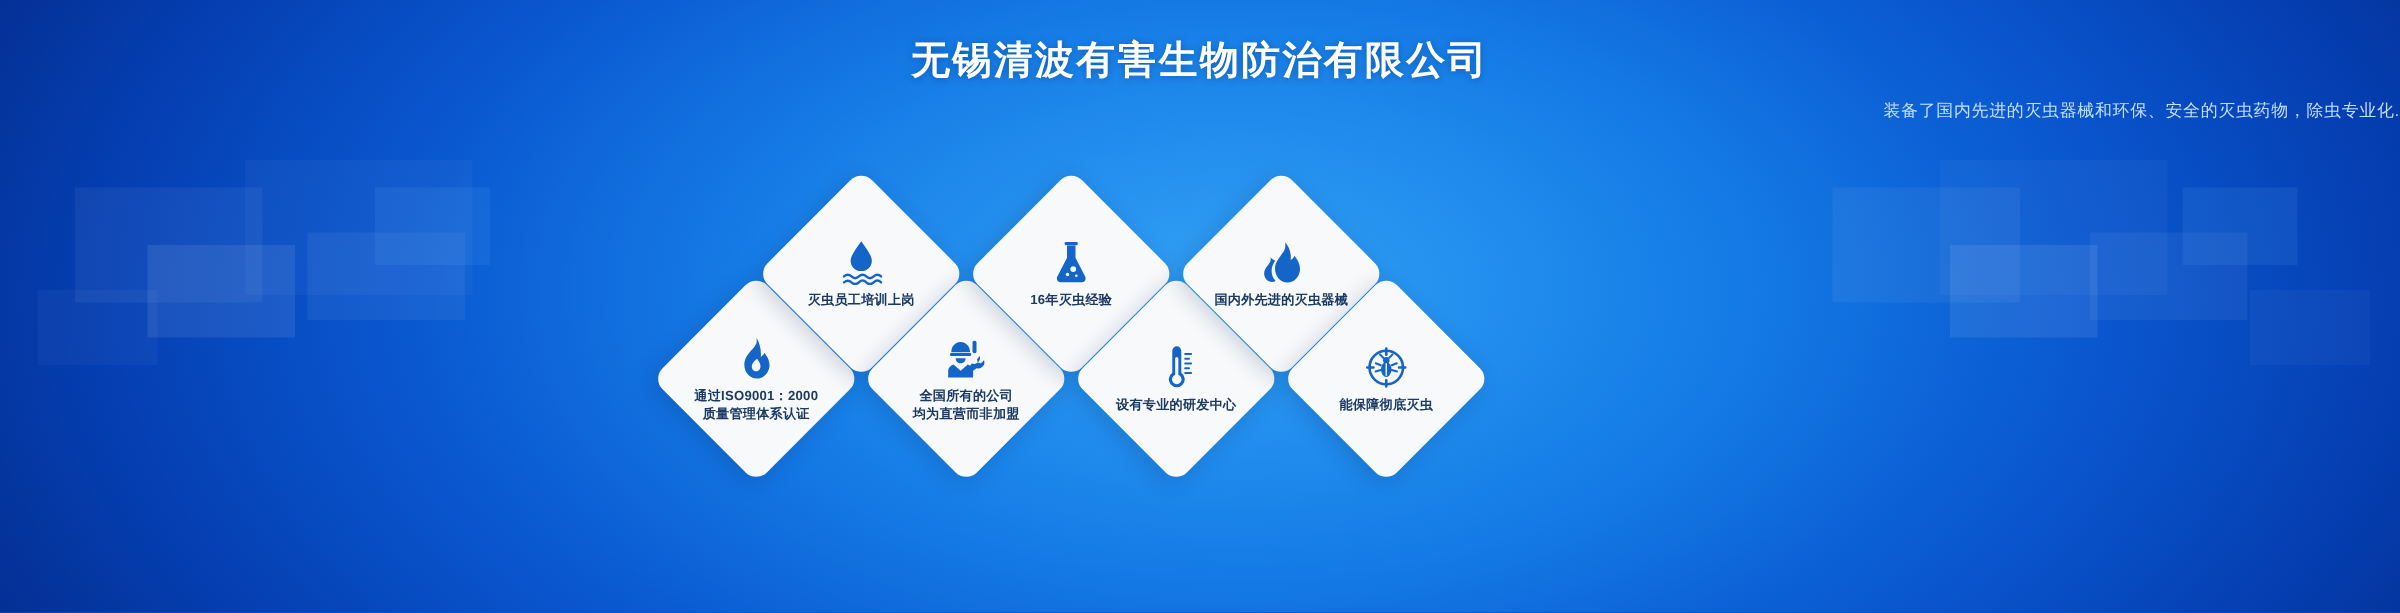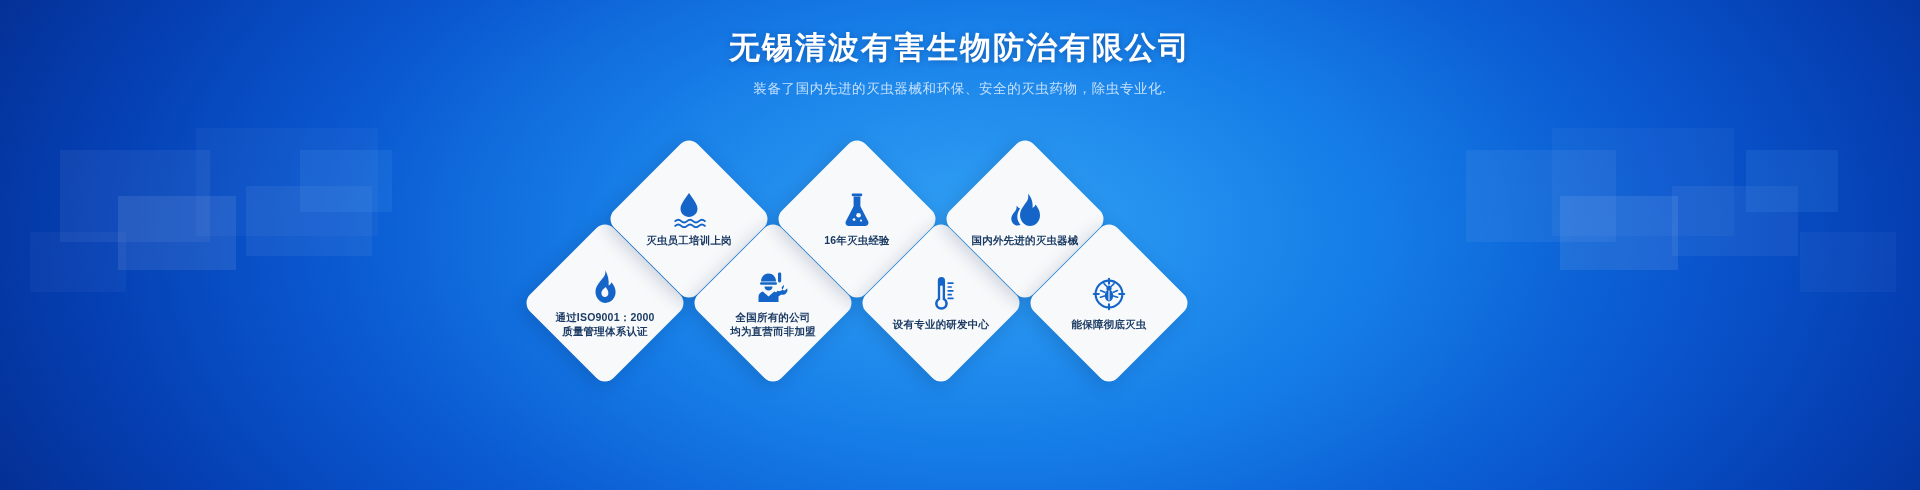--- a/index.html
+++ b/index.html
@@ -32,20 +32,21 @@
   .title{
     margin-top:28px;
     font-size:31px;line-height:40px;font-weight:bold;color:#ffffff;
     letter-spacing:2px;
     text-shadow:0 1px 6px rgba(0,30,90,0.35);
   }
   .subtitle{
     margin-top:11px;
     font-size:13.5px;line-height:20px;color:#cfe6ff;letter-spacing:.6px;
     opacity:.95;
+    text-align:right;
   }
   .tagline{
     margin-top:14px;
     font-size:21px;line-height:30px;color:#bfe0fb;letter-spacing:2px;
     opacity:.78;font-weight:normal;
   }
 
   
   #cards{position:absolute;left:0;top:148px;width:1920px;height:250px;}
   .card{

